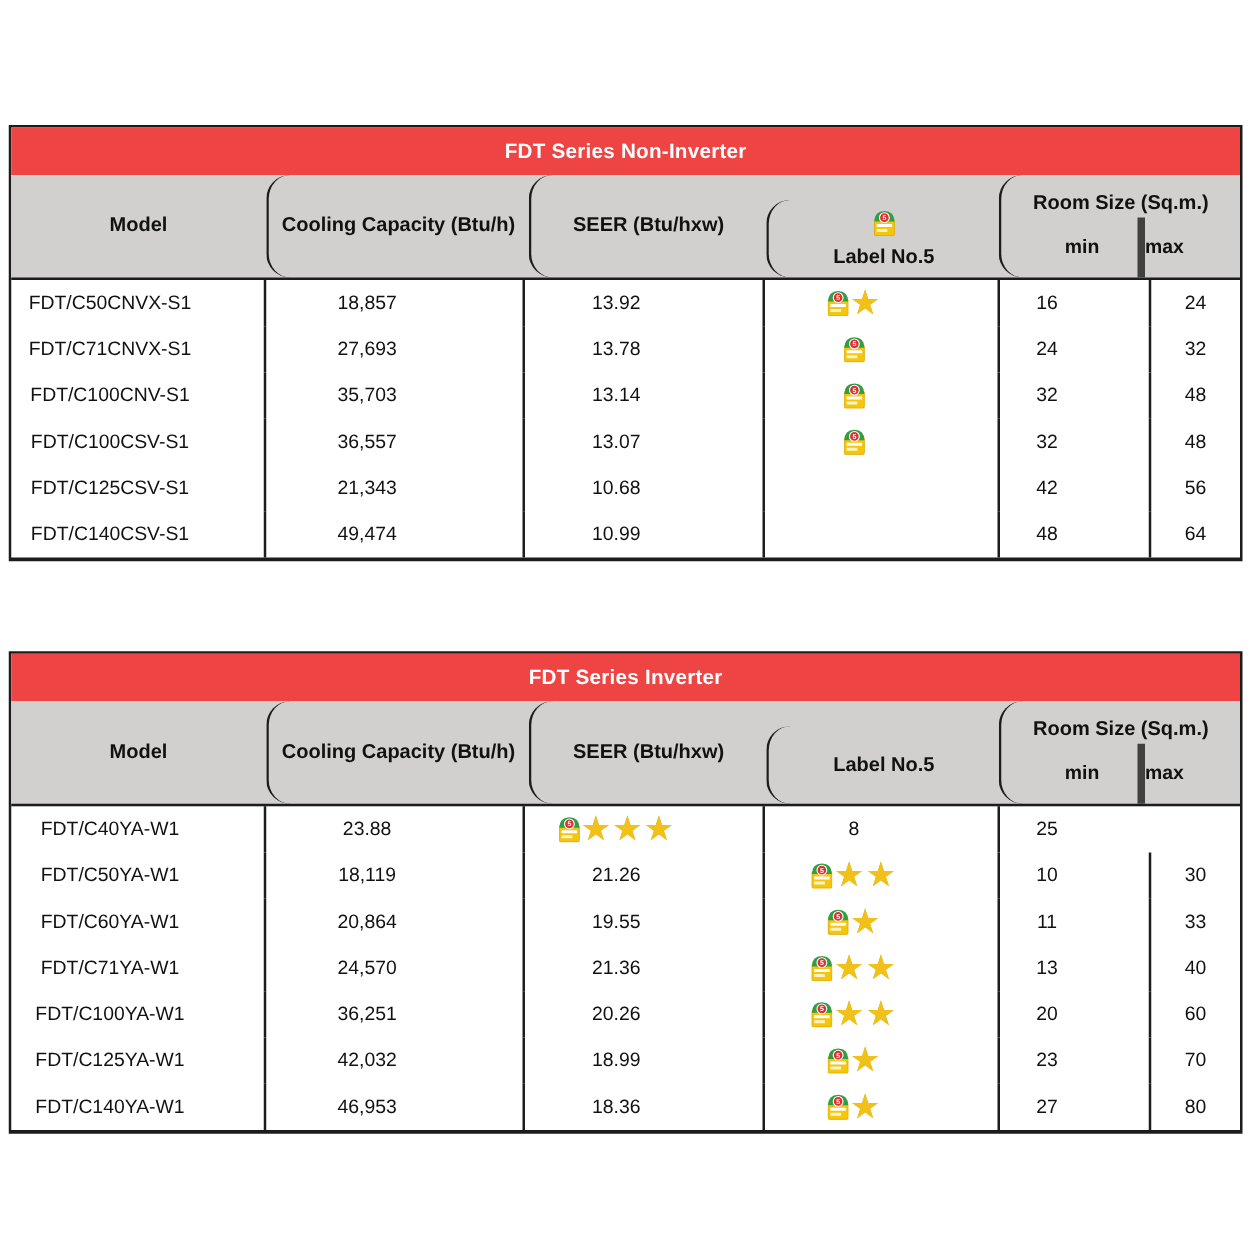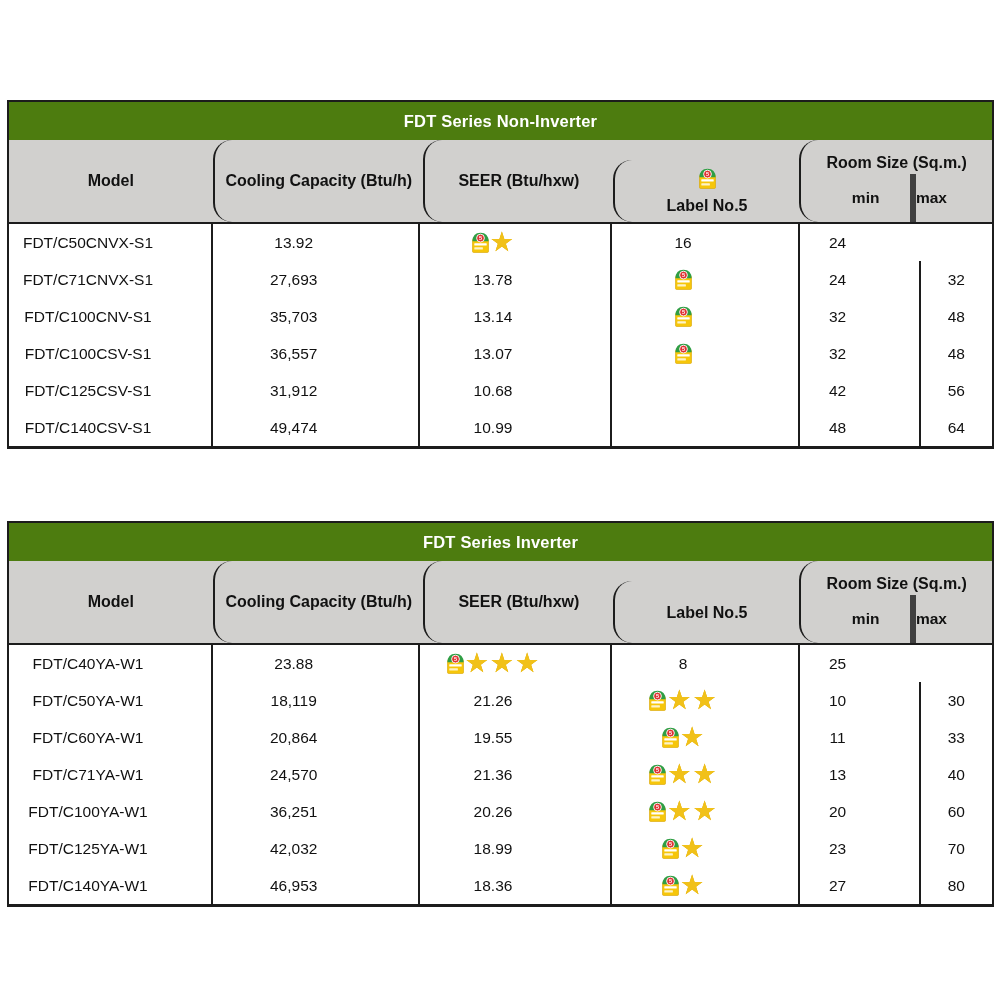--- a/index.html
+++ b/index.html
@@ -4,21 +4,21 @@
 <style>
   * { box-sizing: border-box; }
   html, body { margin:0; padding:0; background:#ffffff; }
   body { width:1000px; height:1000px; font-family:"Liberation Sans", sans-serif; color:#111; }
   .page { padding:100px 6px 0 7px; }
 
   .tbl { width:987px; border:2px solid #1c1c1c; border-bottom-width:3px; background:#fff; }
   .tbl-1 { margin-bottom:72px; }
 
   .titlebar {
-    height:38px; background:#4d7c0f; color:#ffffff;
+    height:38px; background:#ef4444; color:#ffffff;
     display:flex; align-items:center; justify-content:center;
     font-weight:bold; font-size:16.5px; letter-spacing:0.2px;text-align:right;
   }
 
   .grid { display:grid; grid-template-columns:205fr 212fr 191fr 188fr 99fr 95fr; }
 
   .header { background:#d1d0ce; border-bottom:2px solid #1c1c1c; height:84px; }
   .header .cell {
     display:flex; align-items:center; justify-content:center;
     font-weight:bold; font-size:16px; text-align:center; line-height:1.15;border-radius:19px;
@@ -72,20 +72,21 @@
         <div class="room-title">Room Size (Sq.m.)</div>
         <div class="room-sub">
           <div class="sub sub-min">min</div>
           <div class="sub sub-max">max</div>
         </div>
       </div>
     </div>
     <div class="tbody">
         <div class="grid row">
           <div class="cell ">FDT/C50CNVX-S1</div>
+          <div class="cell bL">18,857</div>
           <div class="cell bL">13.92</div>
           <div class="cell bL">
             <span class="labelgroup">
               <svg class="label-icon-svg" width="17" height="21" viewBox="0 0 17 21">
     <rect x="0.5" y="7" width="16" height="13.5" rx="1.2" fill="#f6c60a" stroke="#d9a400" stroke-width="0.6"></rect>
     <path d="M0.5 9.2 Q0.5 0.7 8.5 0.7 Q16.5 0.7 16.5 9.2 Z" fill="#2f9e44"></path>
     <rect x="2.3" y="11.2" width="12.4" height="2.4" rx="0.5" fill="#ffffff"></rect>
     <rect x="2.3" y="15.2" width="8.6" height="2.4" rx="0.5" fill="#fdf3c8"></rect>
     <circle cx="8.5" cy="6.1" r="3.9" fill="#e03131" stroke="#ffffff" stroke-width="0.9"></circle>
     <text x="8.5" y="8.1" font-size="5.6" font-weight="bold" fill="#ffffff" text-anchor="middle" font-family="Liberation Sans, sans-serif">5</text>
@@ -148,21 +149,21 @@
     <circle cx="8.5" cy="6.1" r="3.9" fill="#e03131" stroke="#ffffff" stroke-width="0.9"></circle>
     <text x="8.5" y="8.1" font-size="5.6" font-weight="bold" fill="#ffffff" text-anchor="middle" font-family="Liberation Sans, sans-serif">5</text>
   </svg>
             </span>
           </div>
           <div class="cell bL">32</div>
           <div class="cell bL">48</div>
         </div>
         <div class="grid row">
           <div class="cell ">FDT/C125CSV-S1</div>
-          <div class="cell bL">31,912</div>
+          <div class="cell bL">21,343</div>
           <div class="cell bL">10.68</div>
           <div class="cell bL"></div>
           <div class="cell bL">42</div>
           <div class="cell bL">56</div>
         </div>
         <div class="grid row">
           <div class="cell ">FDT/C140CSV-S1</div>
           <div class="cell bL">49,474</div>
           <div class="cell bL">10.99</div>
           <div class="cell bL"></div>

